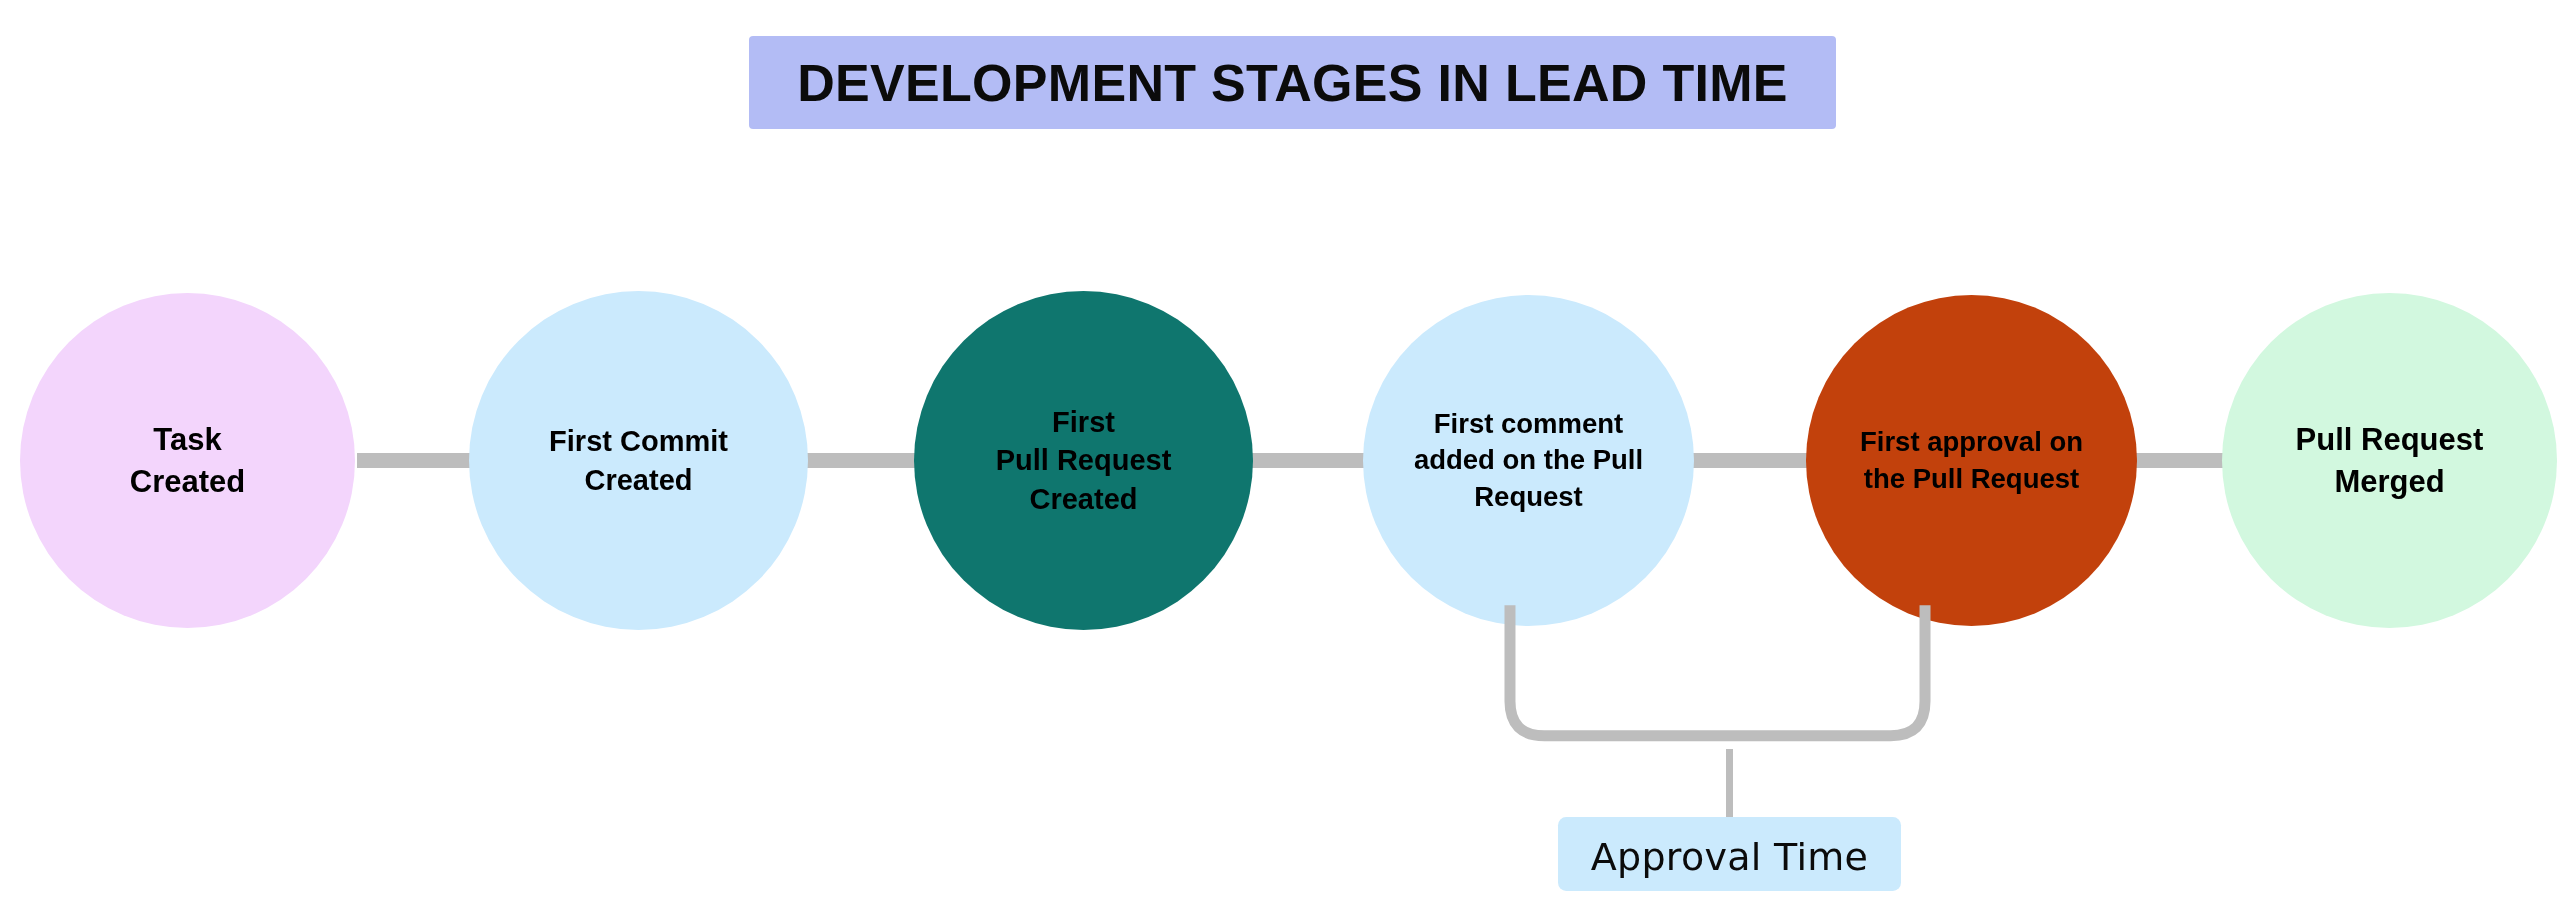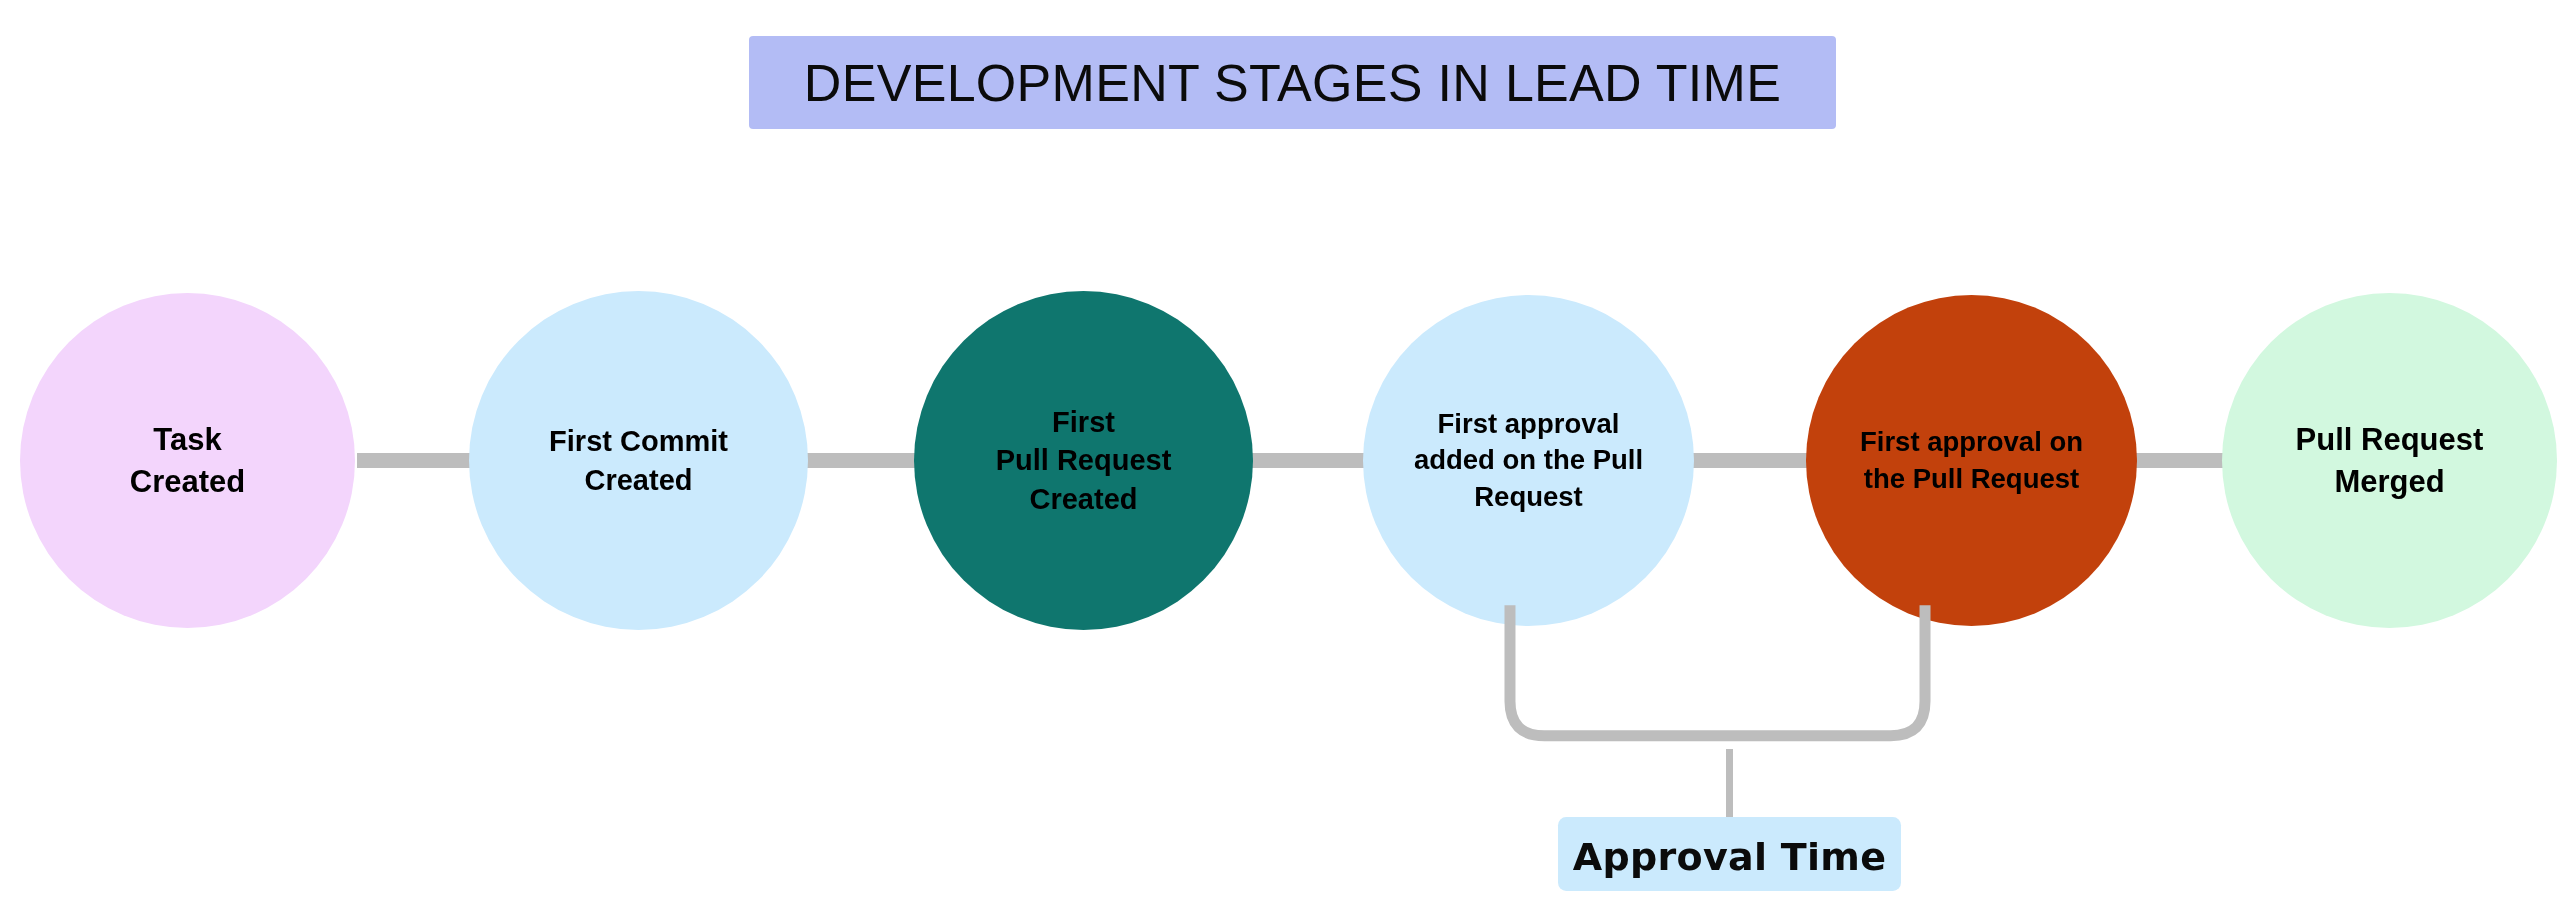--- a/index.html
+++ b/index.html
@@ -28,21 +28,21 @@
     height: 93px;
     background: #b3bcf5;
     border-radius: 4.1px;
     display: flex;
     align-items: center;
     justify-content: center;
   }
   #title-text {
     font-family: "Liberation Sans", sans-serif;
     font-size: 52px;
-    font-weight: 400;
+    font-weight: 700;
     color: #0b0b0b;
     letter-spacing: 0.3px;
     white-space: nowrap;
     line-height: 1;
   }
 
   
   .rail {
     position: absolute;
     height: 15px;
@@ -97,21 +97,21 @@
     height: 74px;
     background: #cbeafd;
     border-radius: 8.2px;
     display: flex;
     align-items: center;
     justify-content: center;
   }
   #approval-label {
     font-family: "DejaVu Sans", sans-serif;
     font-size: 38px;
-    font-weight: 700;
+    font-weight: 400;
     color: #0b0b0b;
     white-space: nowrap;
     letter-spacing: 0.3px;
     margin-top: 6px;
   }
 </style>
 </head>
 <body>
 
 <div id="canvas">
@@ -136,21 +136,21 @@
 Created</span>
   </div>
 
   <div class="stage size-md" style="left:914px;top:291px;width:339px;height:339px;background:#0f766e;">
     <span class="stage-label">First
 Pull Request
 Created</span>
   </div>
 
   <div class="stage size-sm" style="left:1363px;top:295px;width:331px;height:331px;background:#cbeafd;">
-    <span class="stage-label">First approval
+    <span class="stage-label">First comment
 added on the Pull
 Request</span>
   </div>
 
   <div class="stage size-sm" style="left:1806px;top:295px;width:331px;height:331px;background:#c2410c;">
     <span class="stage-label">First approval on
 the Pull Request</span>
   </div>
 
   <div class="stage size-lg" style="left:2222px;top:293px;width:335px;height:335px;background:#d2f8df;">

